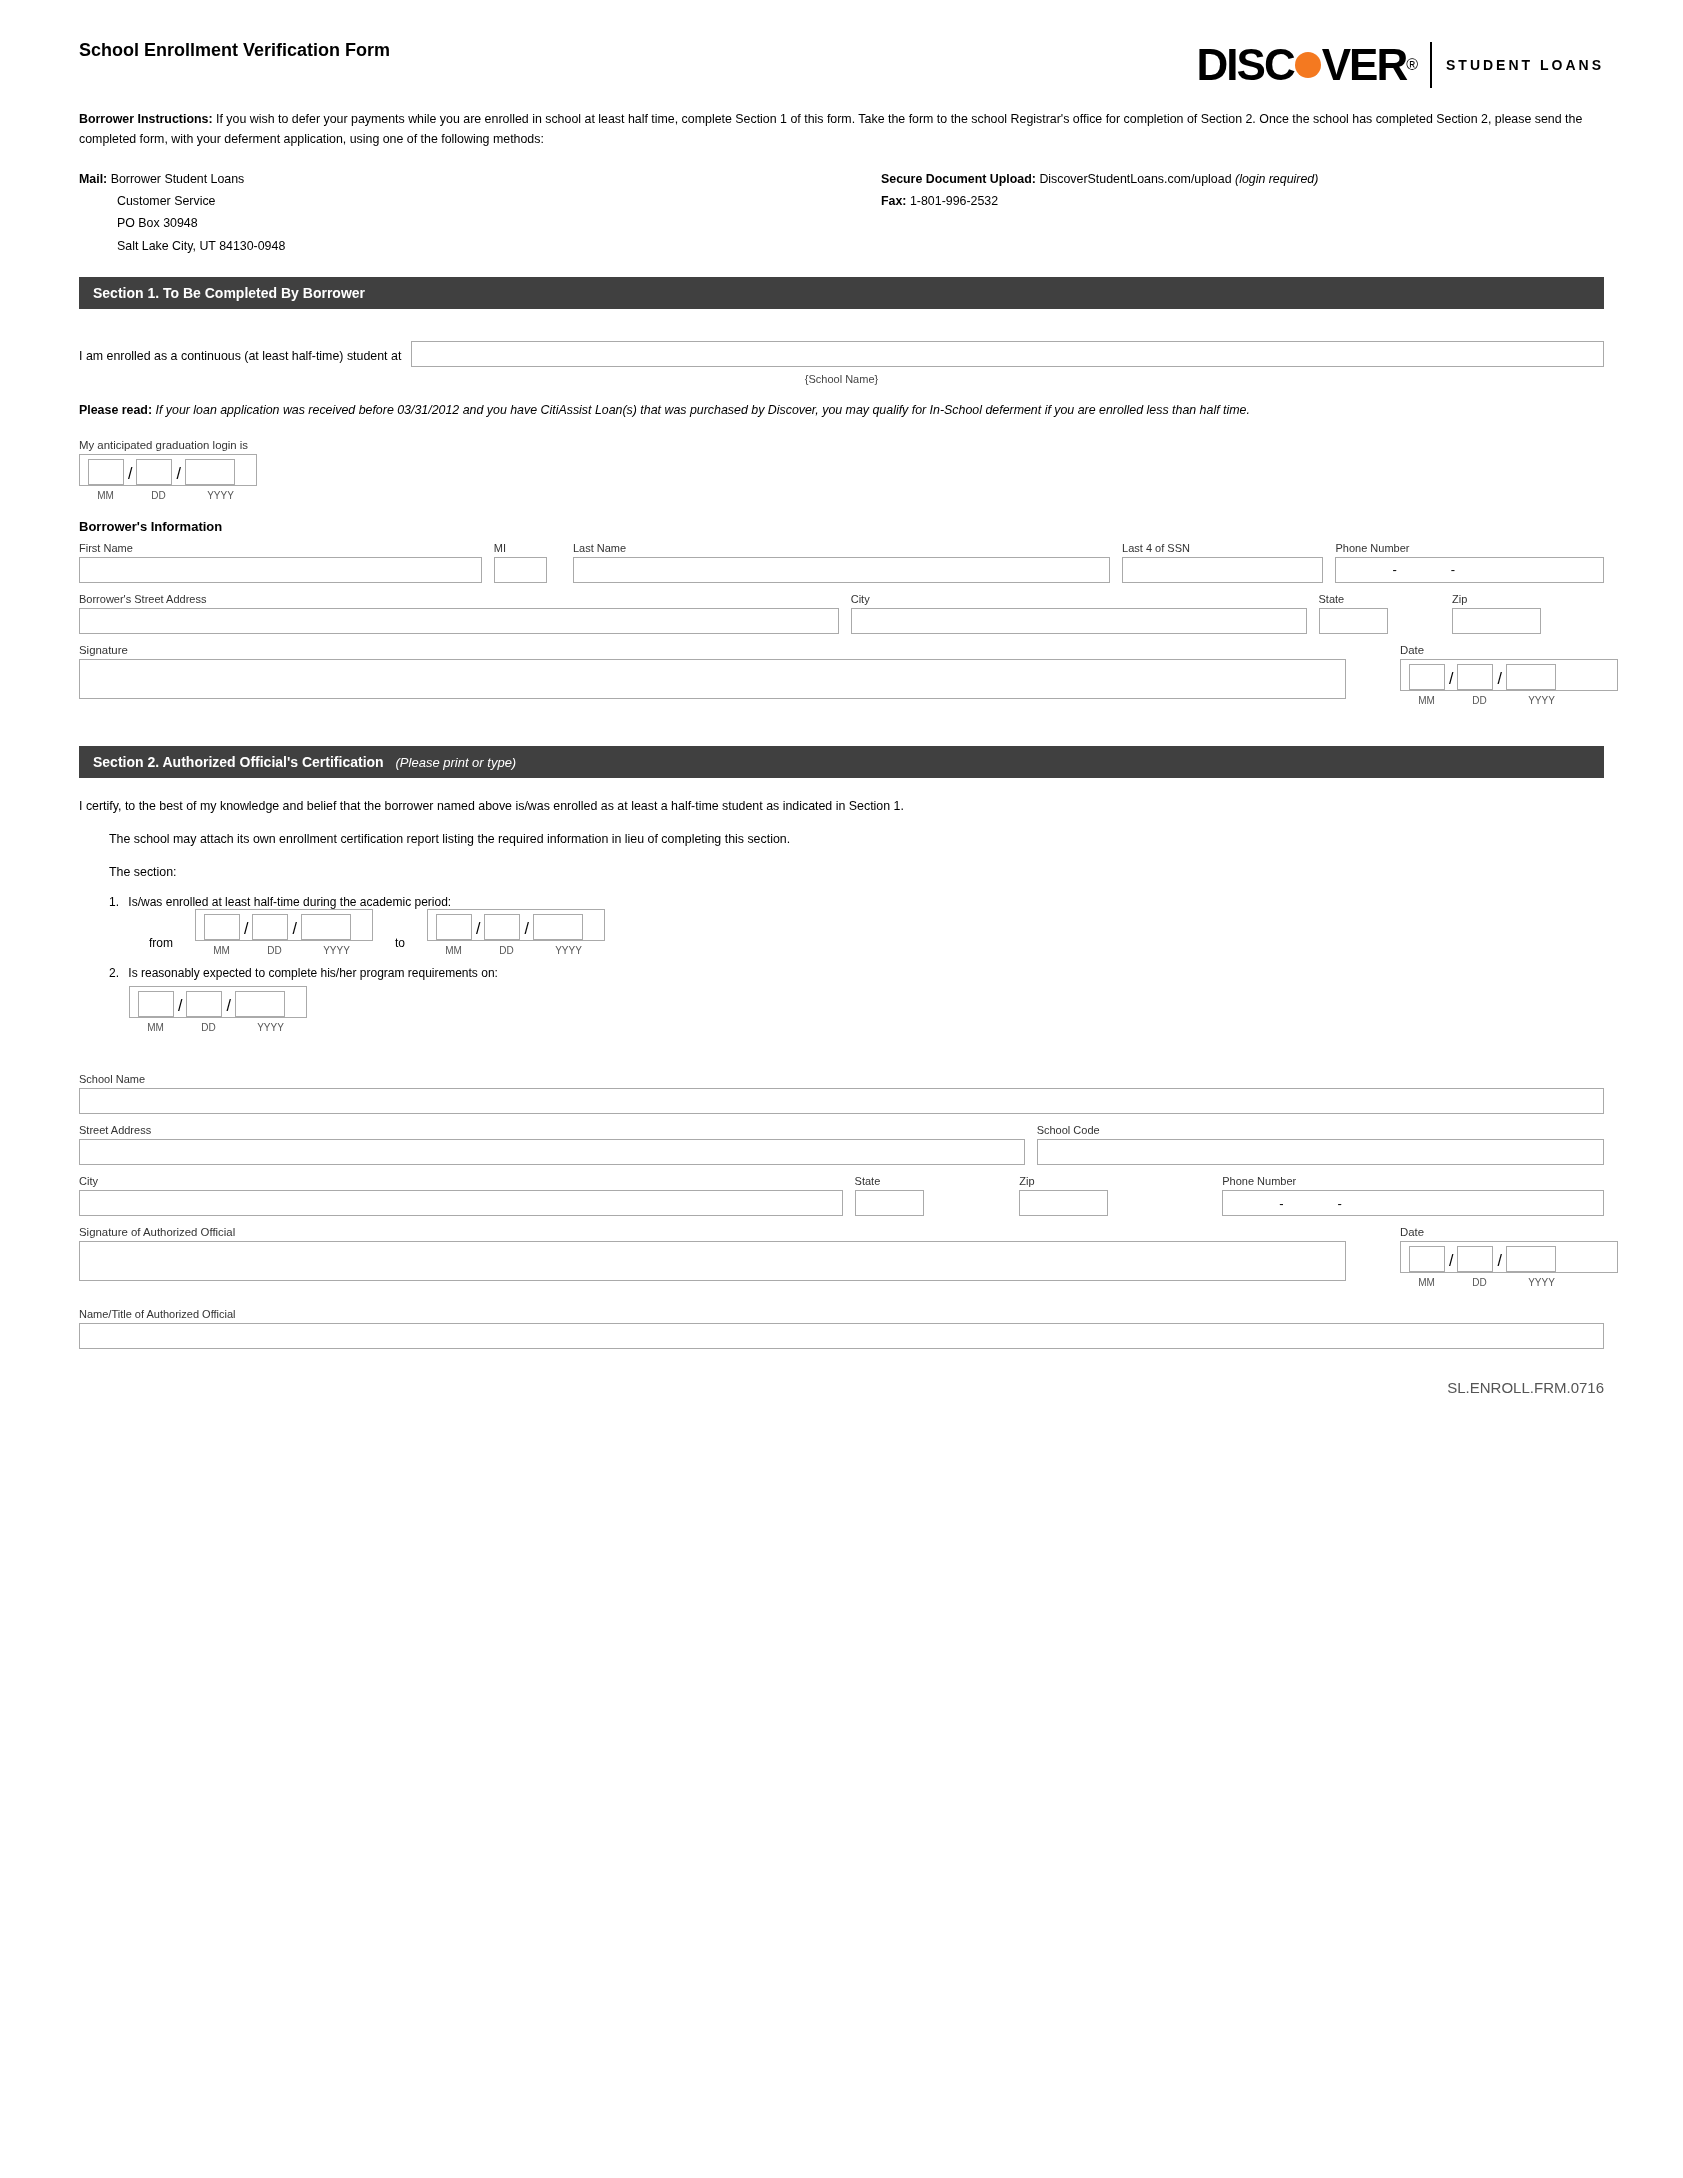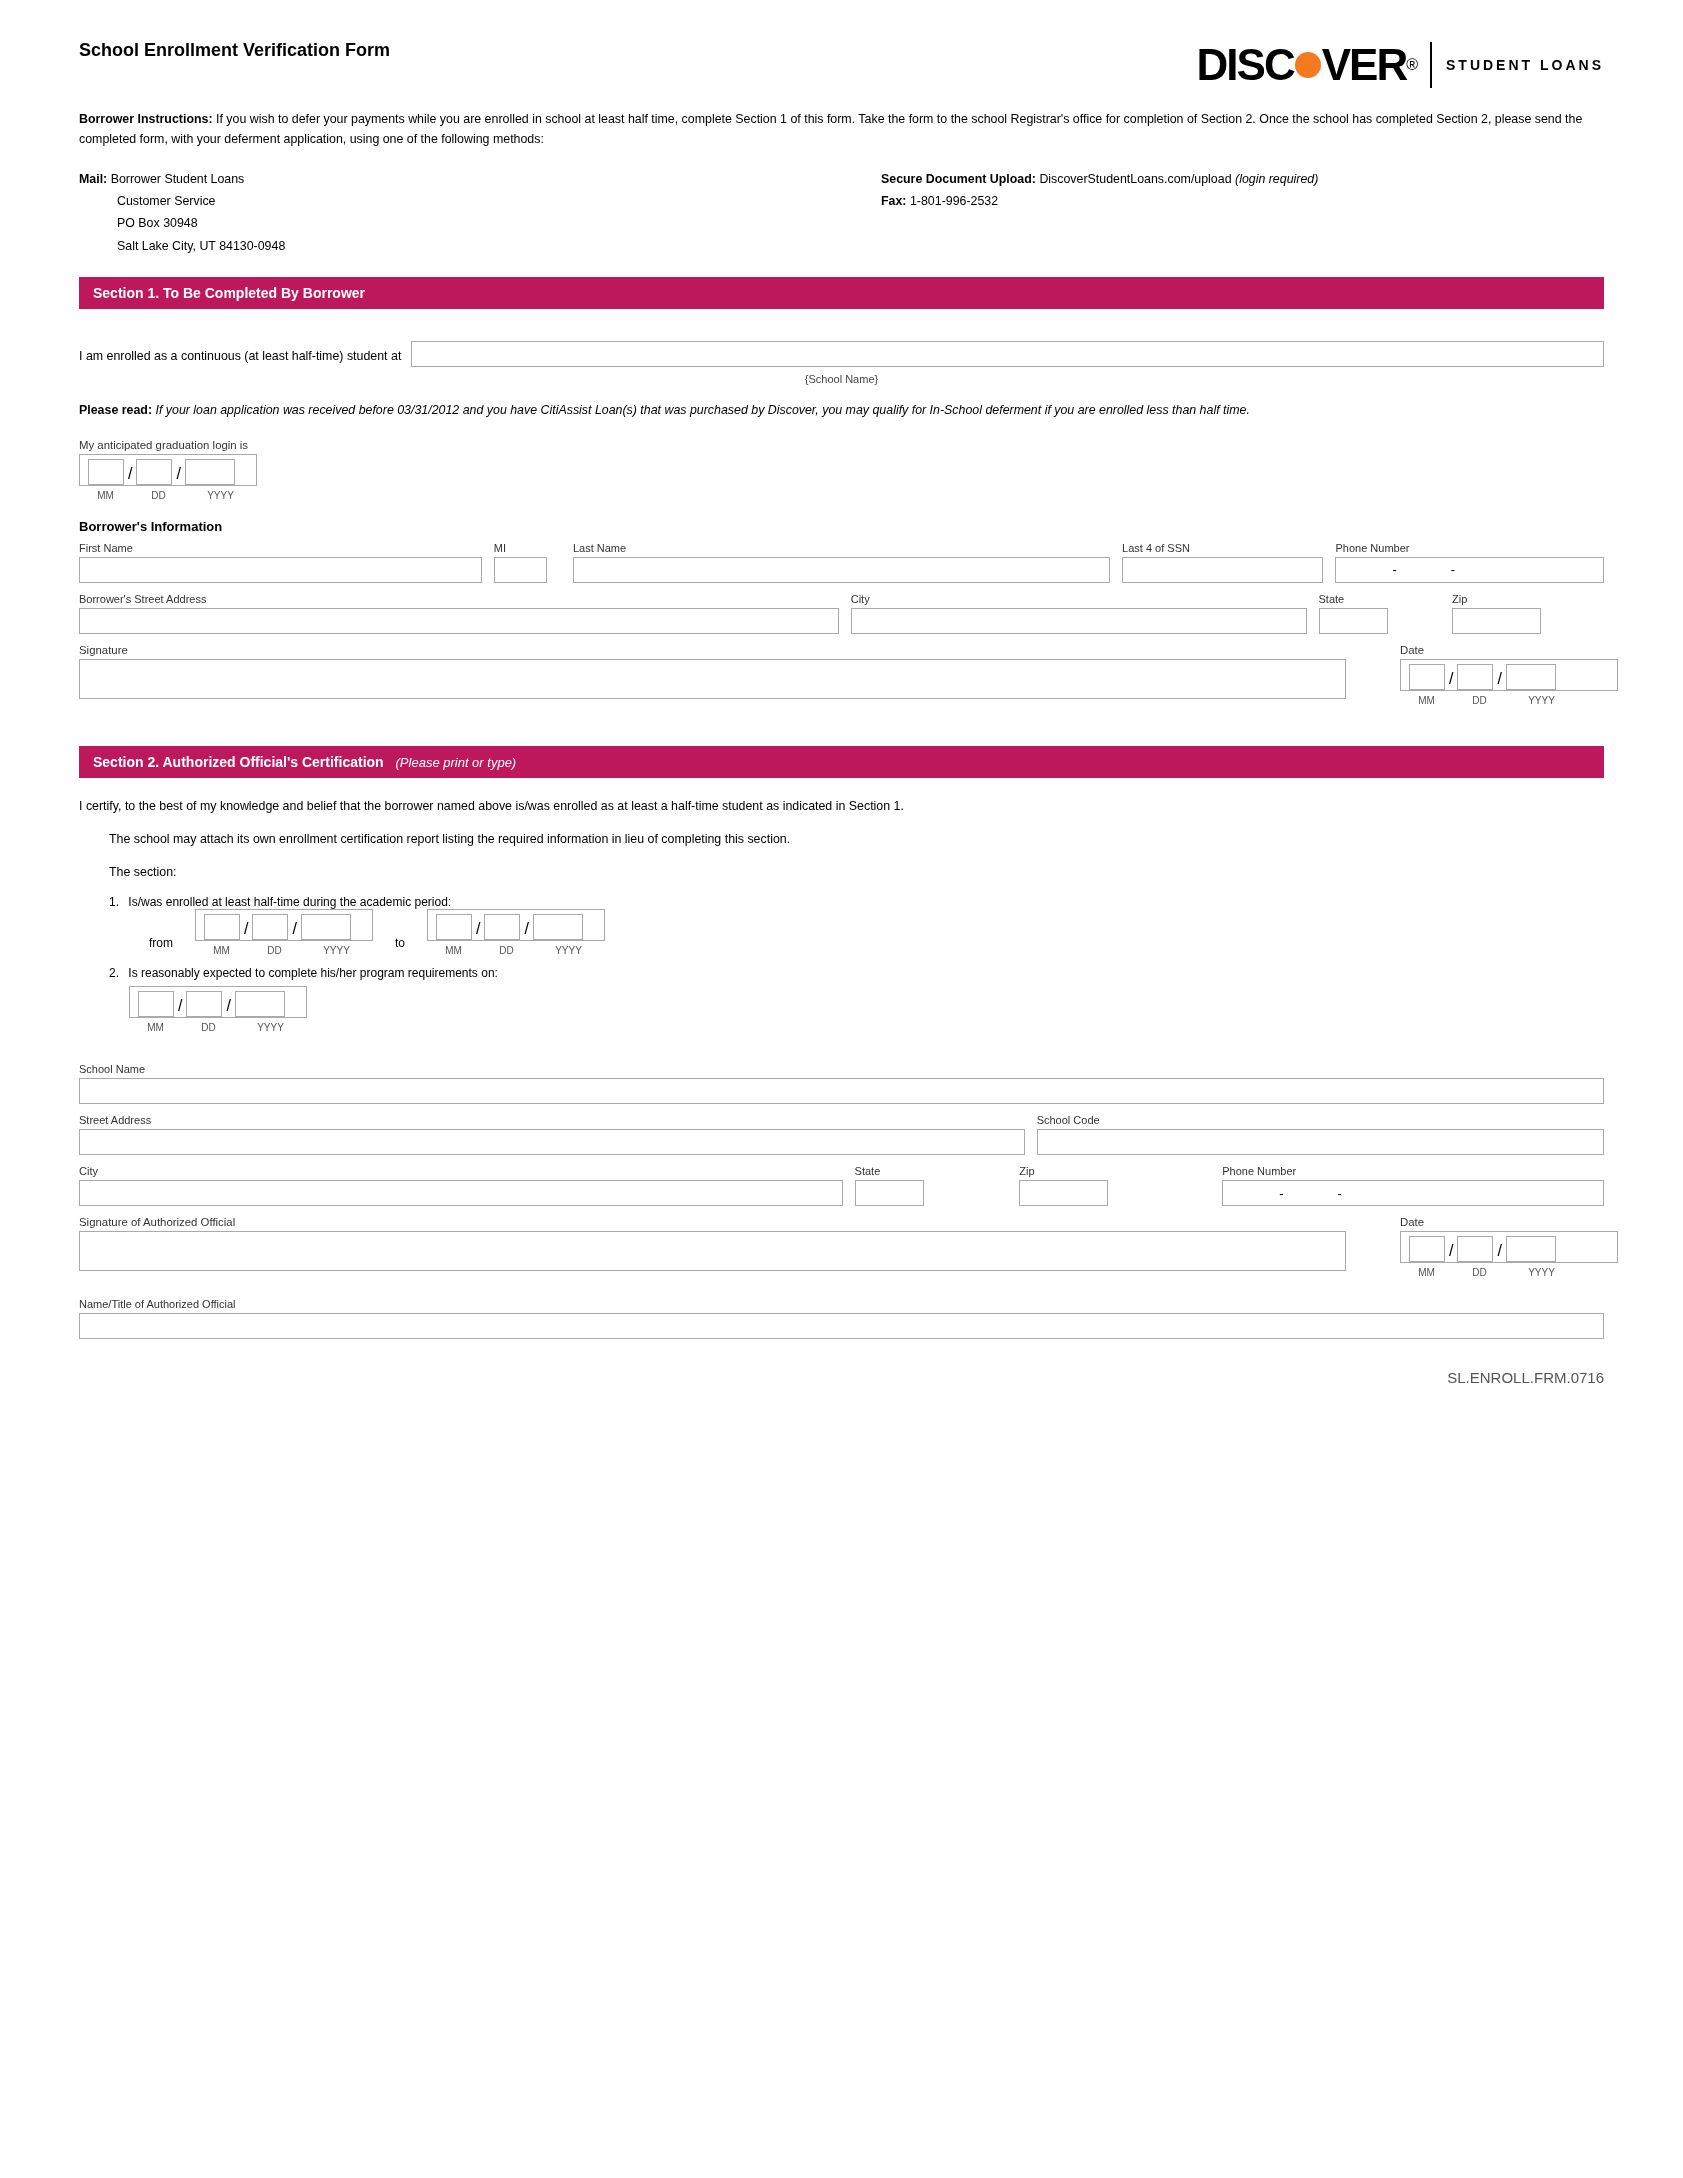--- a/index.html
+++ b/index.html
@@ -39,21 +39,21 @@
       display: flex;
       gap: 79px;
       margin-bottom: 20px;
       font-size: 12.4px;
     }
     .contact-col { flex: 1; line-height: 1.8; }
     .contact-col b { font-weight: bold; }
     .contact-col i { font-style: italic; }
     
     .section-header {
-      background: #be185d;
+      background: #404040;
       color: #fff;
       padding: 8px 14px;
       font-size: 14px;
       font-weight: bold;
       margin-bottom: 18px;
     }
     .section-header i { font-style: italic; font-weight: normal; }
     .field-label {
       font-size: 11.4px;
       margin-bottom: 3px;
@@ -209,21 +209,21 @@
       margin-right: 6px;
       padding-bottom: 6px;
     }
     .to-label {
       font-size: 12px;
       margin: 0 6px;
       padding-bottom: 6px;
     }
     
     .school-fields-section {
-      margin-top: 10px;
+      margin-top: 20px;
     }
     .school-fields-row {
       display: flex;
       gap: 12px;
       margin-bottom: 10px;
       align-items: flex-end;
     }
     .footer-text {
       text-align: right;
       font-size: 15px;

